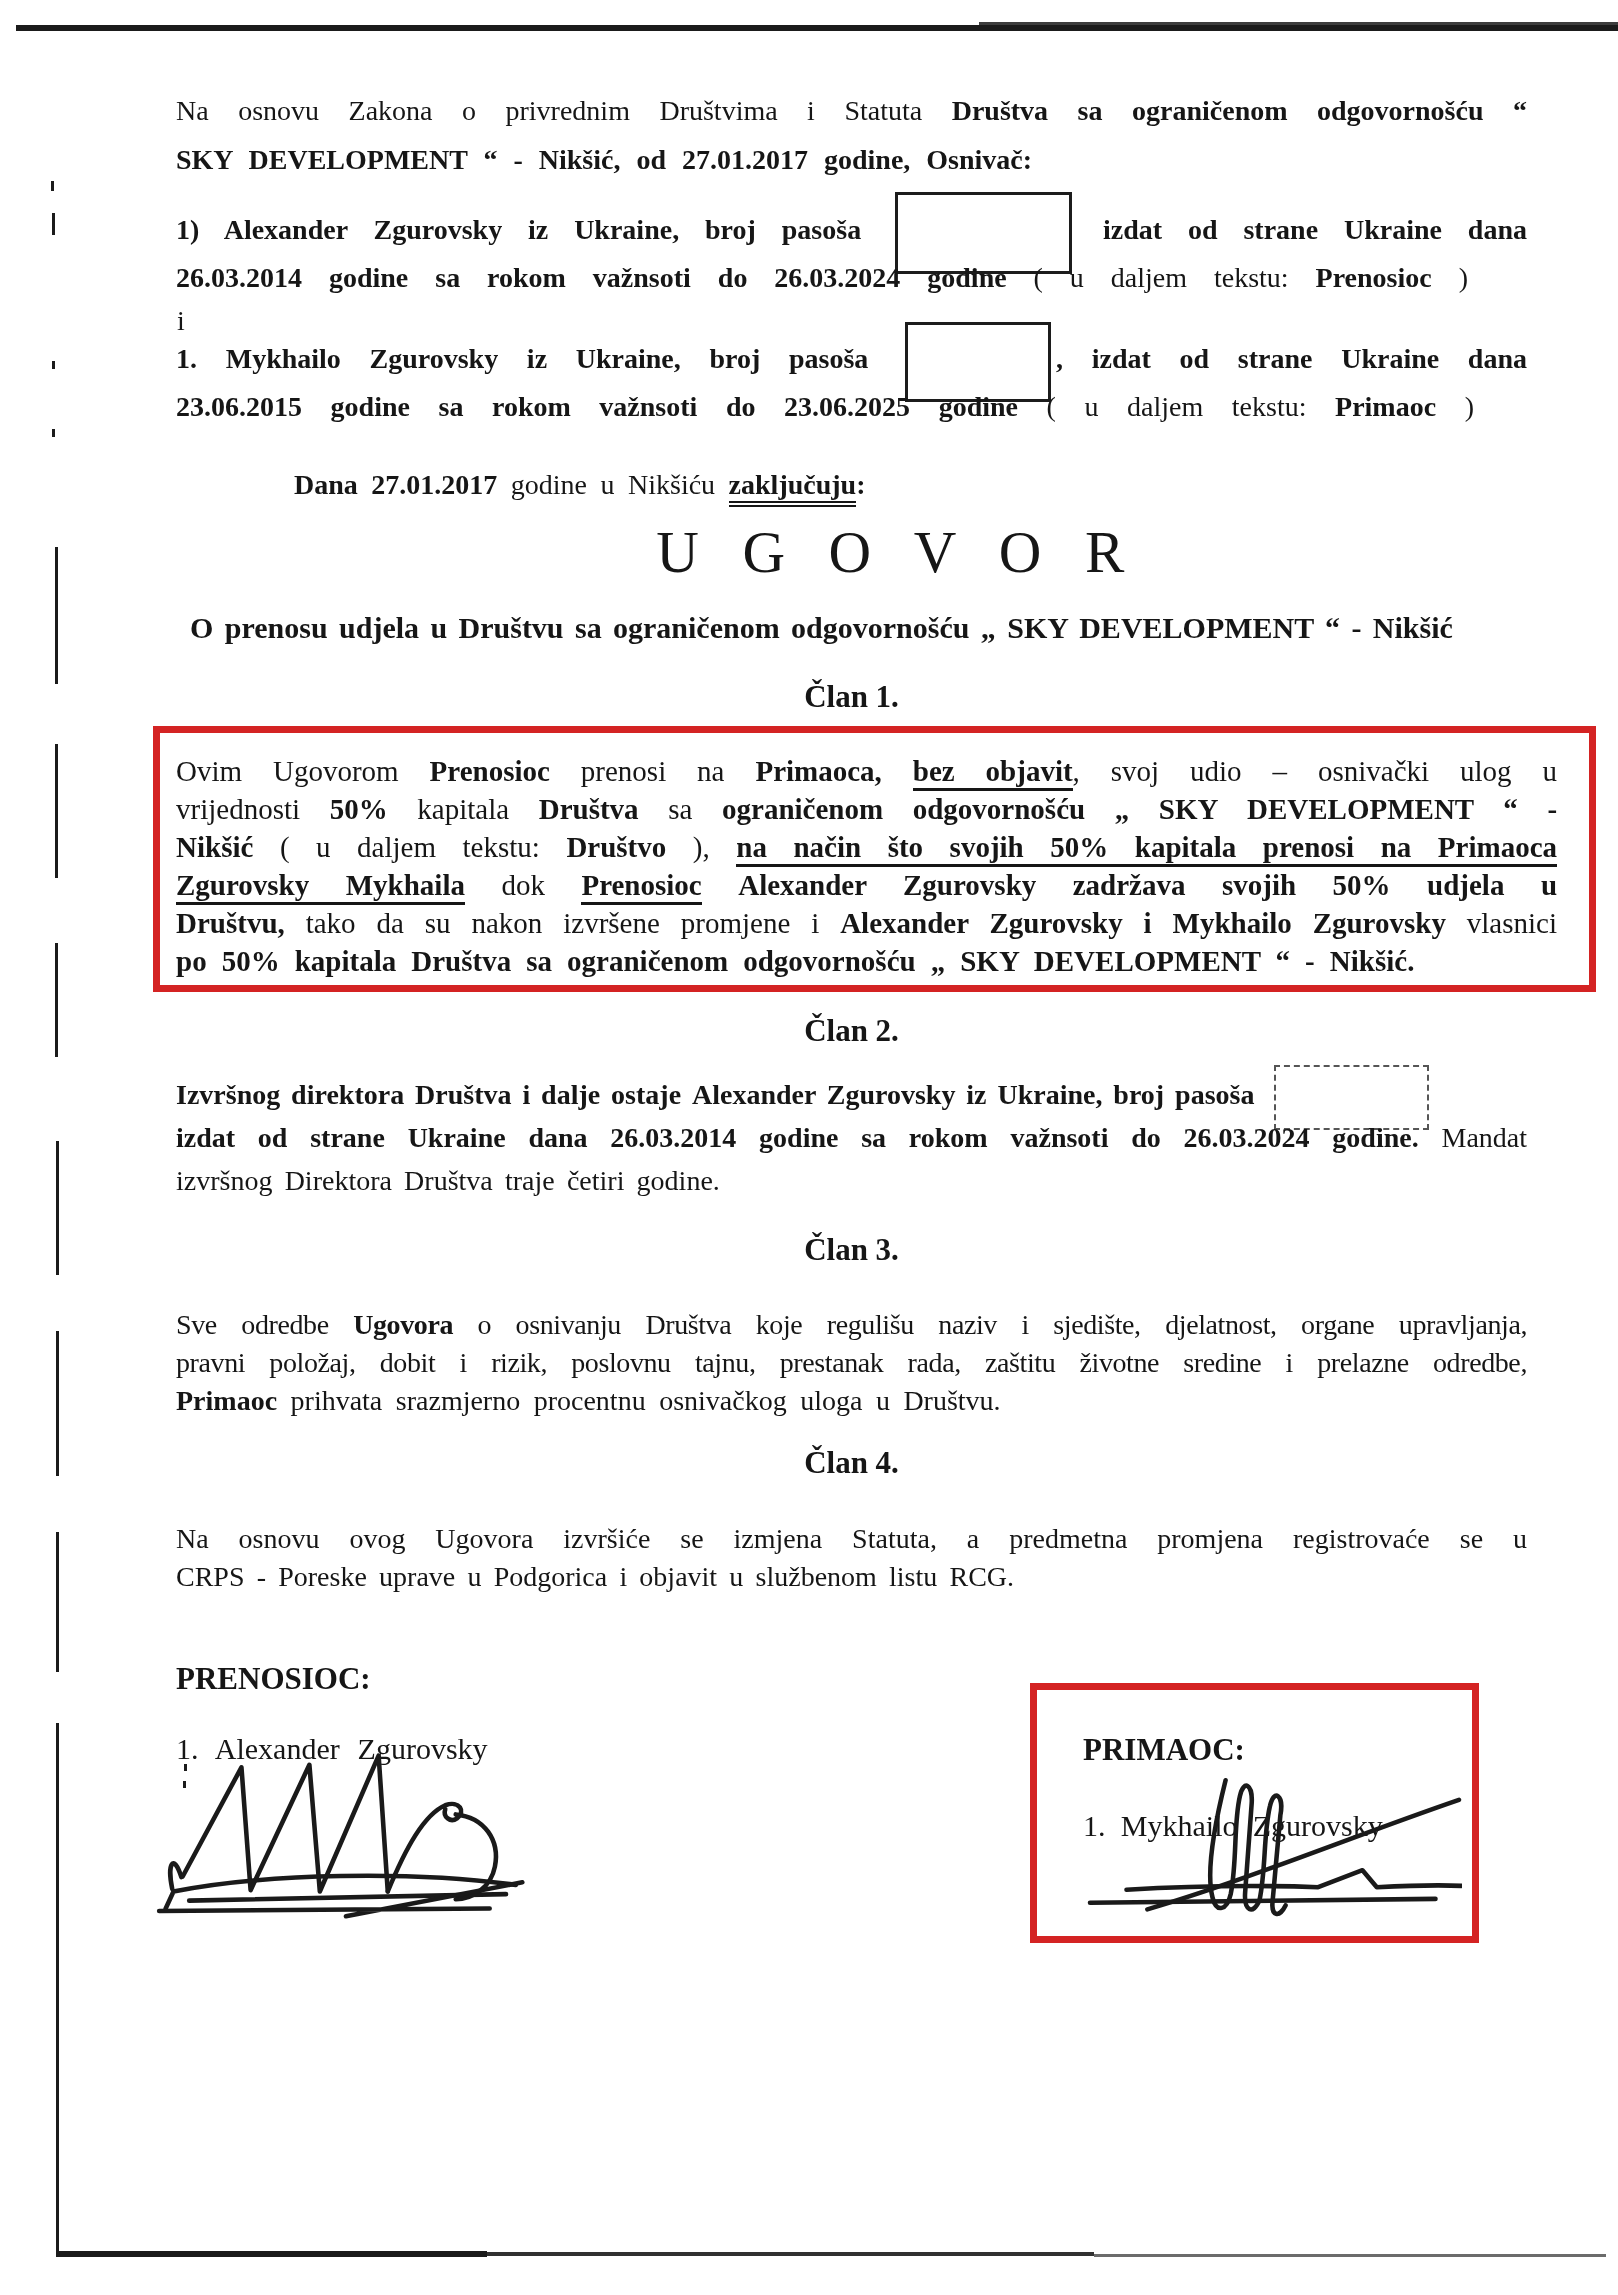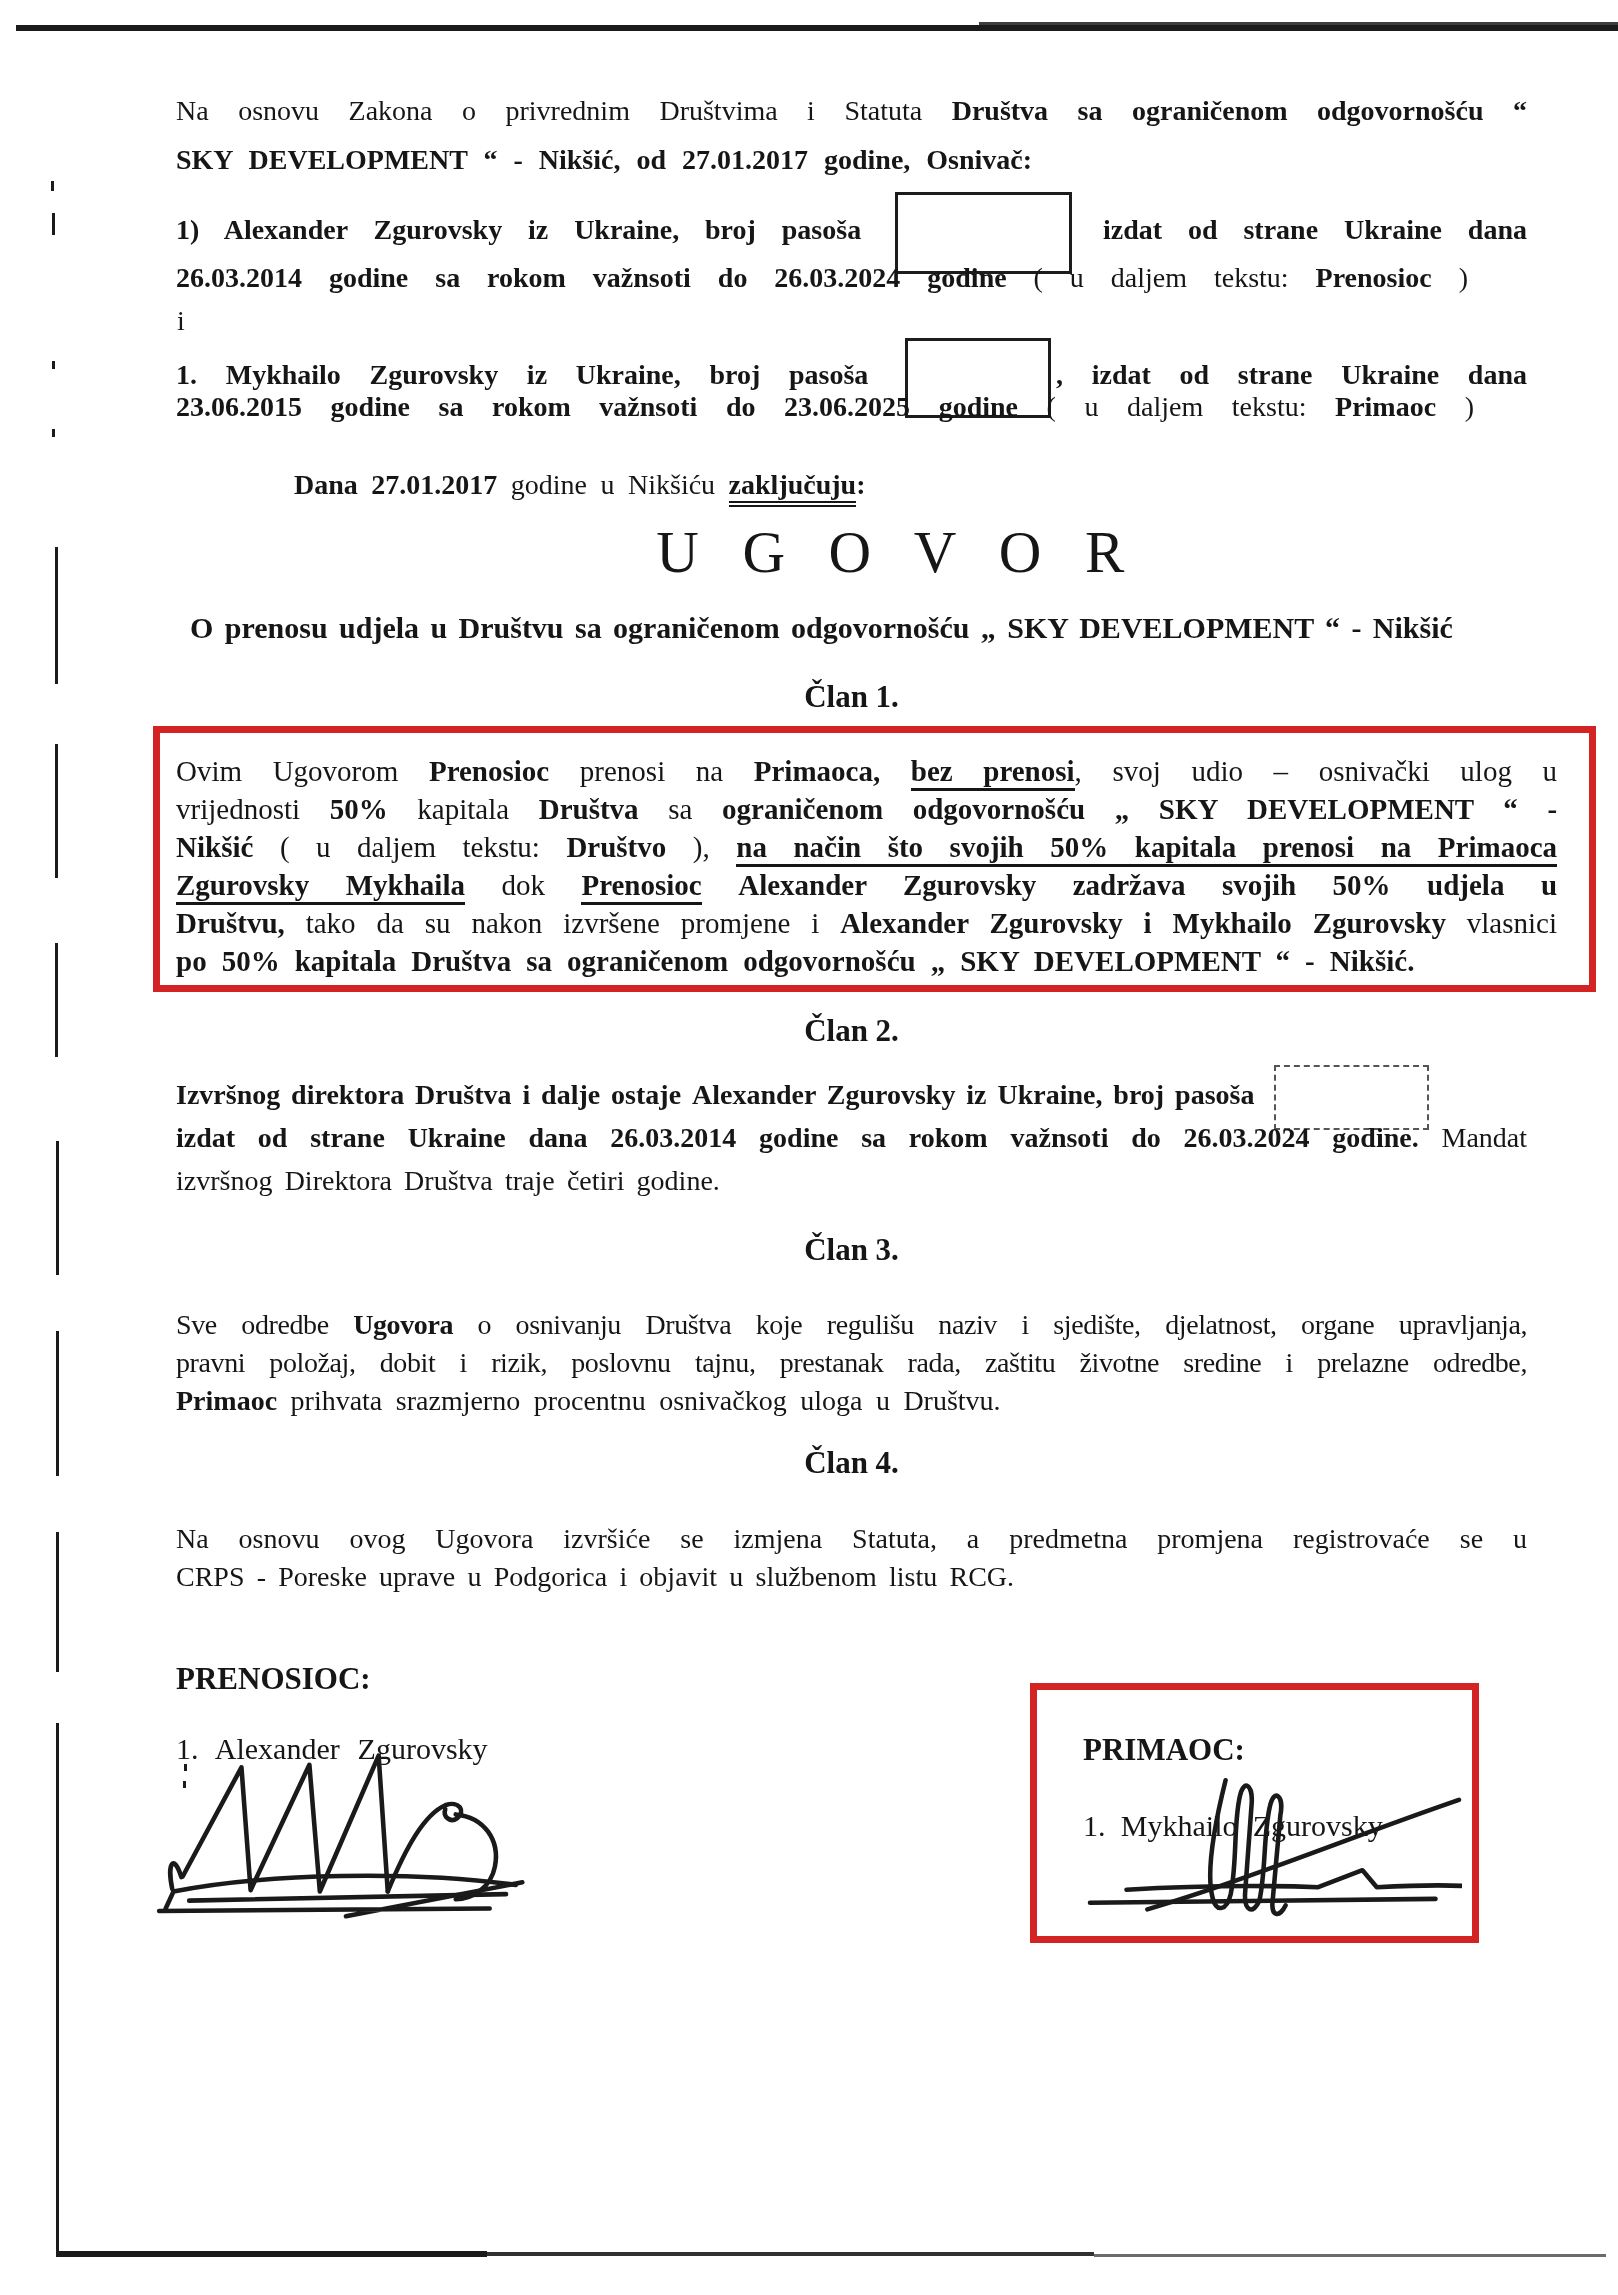--- a/index.html
+++ b/index.html
@@ -56,21 +56,21 @@
     <span class="b">26.03.2014 godine sa rokom važnsoti do 26.03.2024 godine</span>
     <span>( u daljem tekstu:</span>
     <span class="b">Prenosioc</span>
     <span>)</span>
   </div>
 
   <div class="line" style="left:177px;top:301px;">
     <span>i</span>
   </div>
 
-  <div class="line just" style="left:176px;top:355px;width:1351px;">
+  <div class="line just" style="left:176px;top:339px;width:1351px;">
     <span class="b">1. Mykhailo Zgurovsky iz Ukraine, broj pasoša</span>
     <span class="redact redact-b"></span><span class="b">, izdat od strane Ukraine dana</span>
   </div>
   <div class="line just" style="left:176px;top:387px;width:1298px;">
     <span class="b">23.06.2015 godine sa rokom važnsoti do 23.06.2025 godine</span>
     <span>( u daljem tekstu:</span>
     <span class="b">Primaoc</span>
     <span>)</span>
   </div>
 
@@ -92,21 +92,21 @@
   </div>
 
   <div class="redbox" style="left:153px;top:726px;width:1443px;height:266px;"></div>
 
   <div class="rpara">
     <div class="rline just">
       <span>Ovim Ugovorom</span>
       <span class="b">Prenosioc</span>
       <span>prenosi na</span>
       <span class="b">Primaoca,</span>
-      <span class="b u">bez prenosi</span><span>, svoj udio – osnivački ulog u</span>
+      <span class="b u">bez objavit</span><span>, svoj udio – osnivački ulog u</span>
     </div>
     <div class="rline just">
       <span>vrijednosti</span>
       <span class="b">50%</span>
       <span>kapitala</span>
       <span class="b">Društva</span>
       <span>sa</span>
       <span class="b">ograničenom odgovornošću „ SKY DEVELOPMENT “ -</span>
     </div>
     <div class="rline just">

